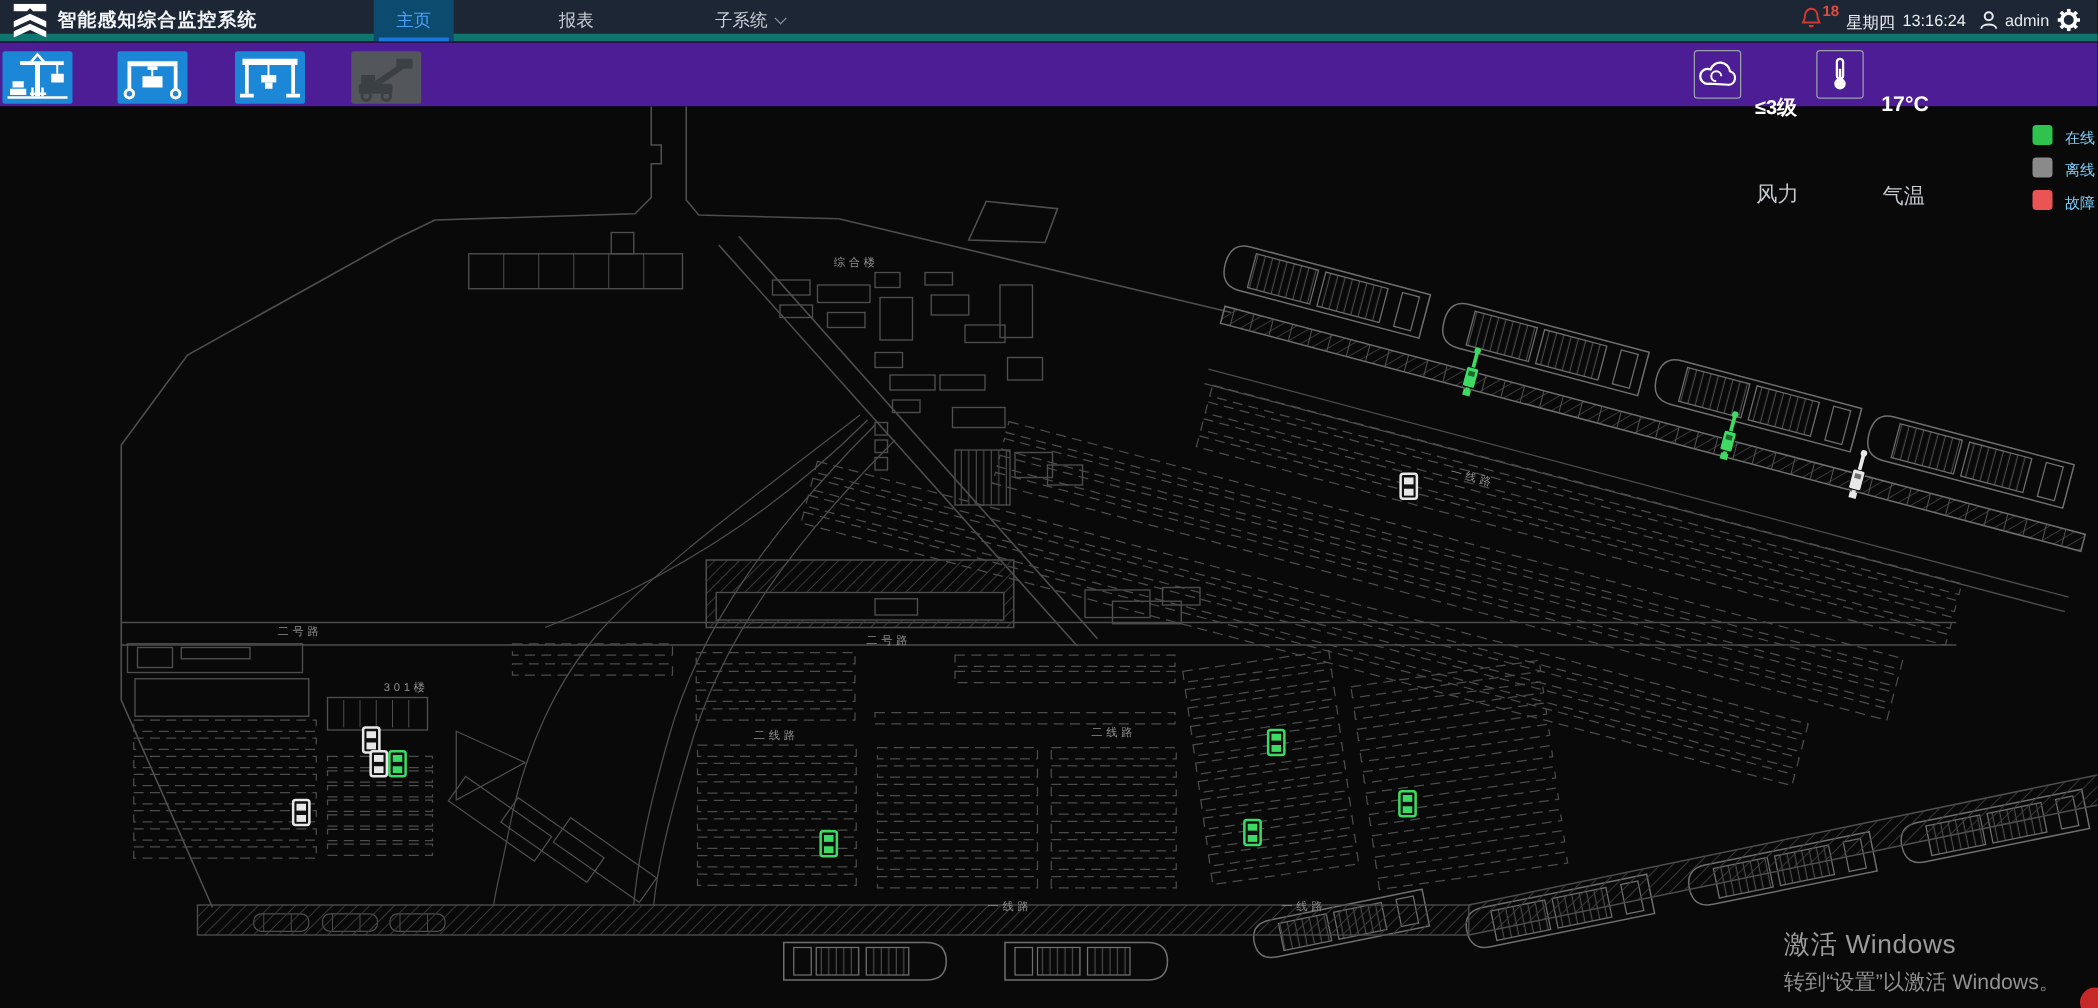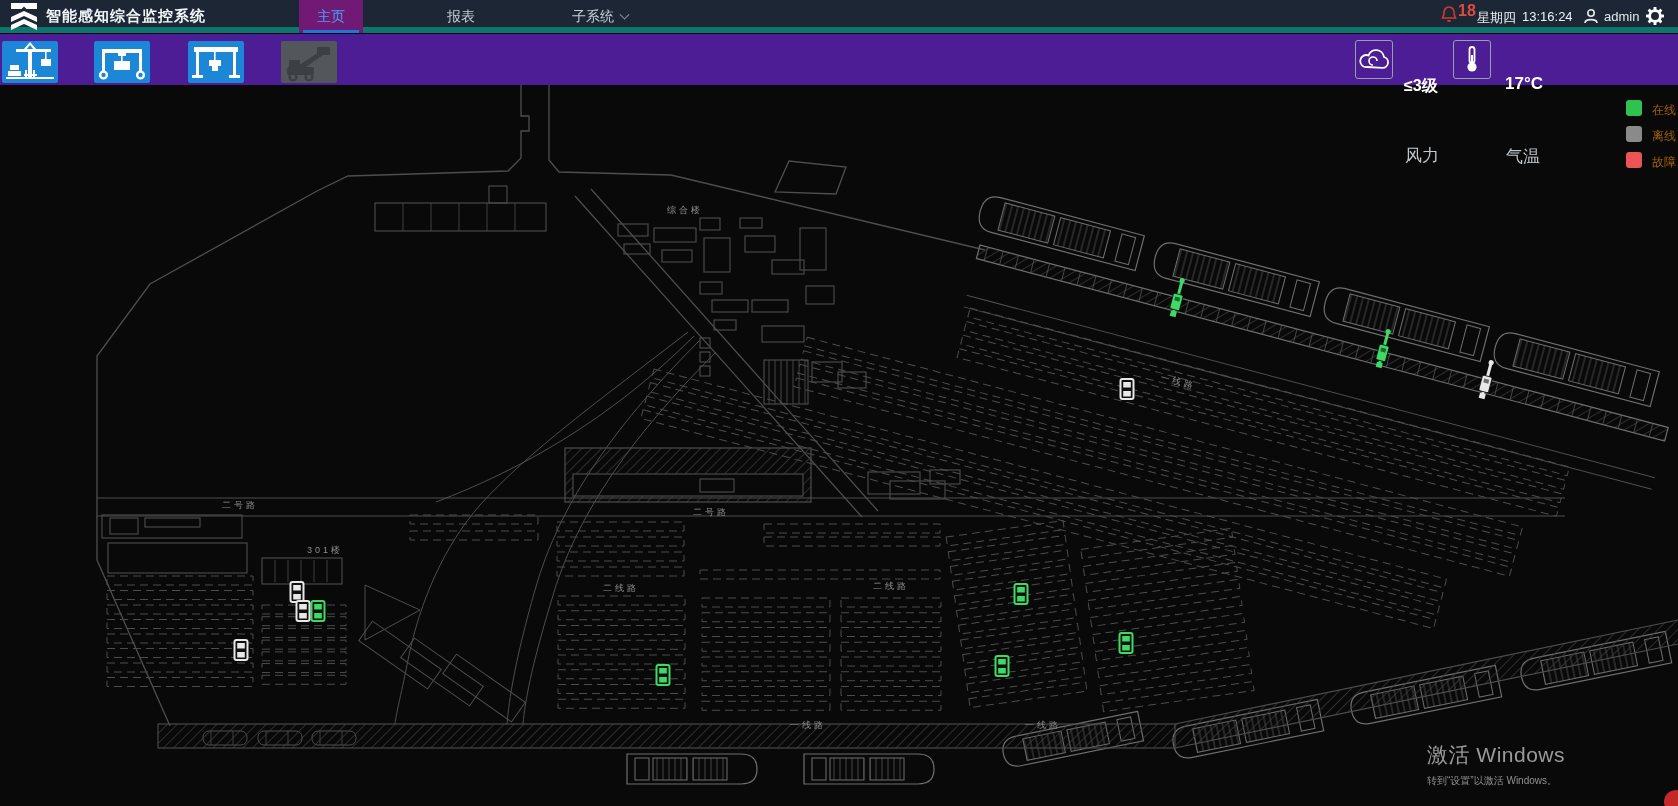--- a/index.html
+++ b/index.html
@@ -6,31 +6,31 @@
   html,body { width:1678px; height:806px; overflow:hidden; background:#09090a;
               font-family:"Liberation Sans","DejaVu Sans",sans-serif; }
   
   .header { position:absolute; left:0; top:0; width:1678px; height:33px;
             background:#1c2634; border-bottom:6px solid #0f766e; z-index:30; }
   .logo { position:absolute; left:9px; top:3px; width:30px; height:27px; }
   .app-title { position:absolute; left:46px; top:7px; color:#f2f5f8; font-size:15px;
                font-weight:bold; letter-spacing:1px; }
   .tab { position:absolute; top:0; height:33px; line-height:33px; text-align:center;
          color:#c8cfd6; font-size:14px; cursor:pointer; }
-  .tab.active { background:#701a75; color:#4aa0f8; }
+  .tab.active { background:#0c4a6e; color:#4aa0f8; }
   .tab.active::after { content:""; position:absolute; left:4px; right:4px; bottom:0;
                        height:3px; background:#1b79dd; }
   .tab-home { left:299px; width:64px; }
   .tab-report { left:429px; width:64px; }
   .tab-subsystem { left:552px; width:96px; }
   .chev { display:inline-block; width:7px; height:7px; border-right:1.5px solid #8d97a2;
           border-bottom:1.5px solid #8d97a2; transform:rotate(45deg) translate(-2px,-2px);
           margin-left:7px; }
   .bell-wrap { position:absolute; left:1441px; top:5px; width:30px; height:24px; cursor:pointer; }
-  .bell-badge { position:absolute; left:17px; top:-3px; color:#e04b3f; font-size:16px; font-weight:bold; }
+  .bell-badge { position:absolute; left:17px; top:-3px; color:#e04b3f; font-size:12px; font-weight:bold; }
   .weekday { position:absolute; left:1477px; top:9px; color:#eef1f4; font-size:13px; }
   .clock { position:absolute; left:1522px; top:9px; color:#eef1f4; font-size:13px; }
   .person { position:absolute; left:1583px; top:8px; width:16px; height:17px; }
   .username { position:absolute; left:1604px; top:9px; color:#e6eaee; font-size:13px; cursor:pointer; }
   .gear { position:absolute; left:1646px; top:7px; width:18px; height:18px; cursor:pointer; }
   
   .toolbar { position:absolute; left:0; top:34px; width:1678px; height:51px;
              background:#4c1d95; z-index:30; }
   .equip-btn { position:absolute; top:7px; width:56px; height:42px; border-radius:2px;
                background:#1b87d6; cursor:pointer; }
@@ -38,25 +38,25 @@
   .wbox { position:absolute; top:6px; width:38px; height:39px; border:1px solid #97a0a8;
           border-radius:3px; }
   .wtxt-main { position:absolute; color:#ffffff; font-size:16px; font-weight:bold; }
   .wtxt-sub  { position:absolute; color:#c3c8cd; font-size:17px;margin-top:48px; }
   
   #map-svg { position:absolute; left:0; top:85px; z-index:1; }
   
   .legend { position:absolute; left:1626px; top:100px; z-index:20; }
   .legend-item { position:relative; height:16px; margin-bottom:10px; }
   .legend-swatch { position:absolute; left:0; top:0; width:16px; height:16px; border-radius:3px; }
-  .legend-label { position:absolute; left:26px; top:2px; color:#a16207; font-size:12px; white-space:nowrap; }
+  .legend-label { position:absolute; left:26px; top:2px; color:#7dd3fc; font-size:12px; white-space:nowrap; }
   
   .watermark { position:absolute; left:1427px; top:741px; color:#9b9b9b; z-index:20; }
   .wm1 { font-size:21px; letter-spacing:.5px; }
-  .wm2 { font-size:10px; margin-top:5px; color:#929292; }
+  .wm2 { font-size:17px; margin-top:5px; color:#929292; }
   .corner-red { position:absolute; left:1664px; top:790px; width:24px; height:24px;
                 border-radius:50%; background:#c62828; z-index:21; }
 </style>
 </head>
 <body>
 
 <div class="header">
   <svg class="logo" viewBox="0 0 30 27">
     <path d="M2,0 H28 V6 H17.5 L15,3.6 L12.5,6 H2 Z" fill="#ffffff"></path>
     <path d="M15,8 L28,14 V19 L15,13 L2,19 V14 Z" fill="#ffffff"></path>

